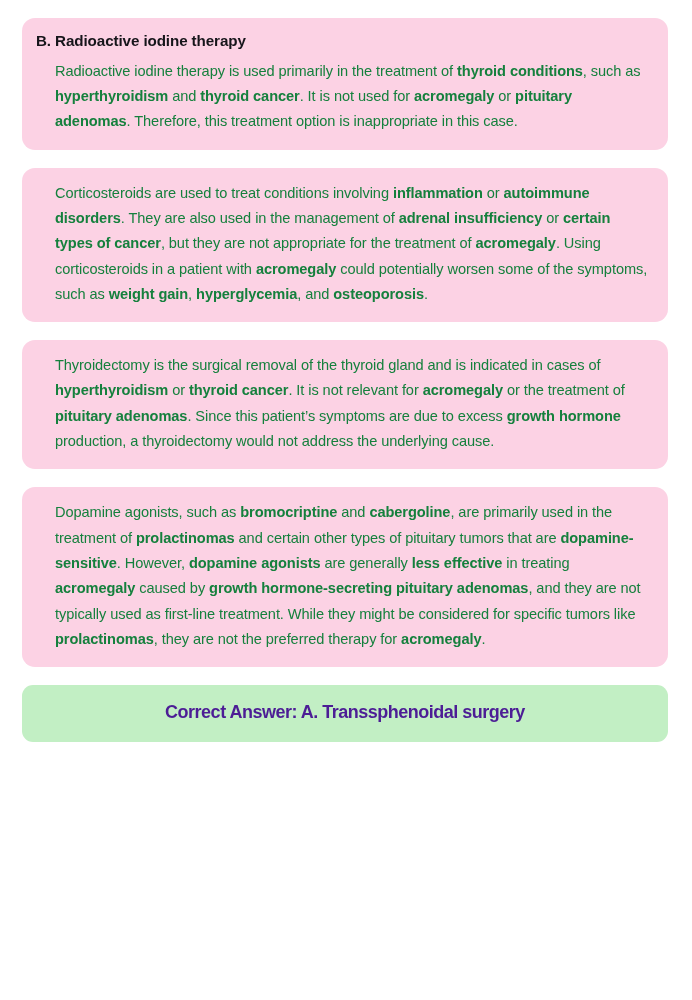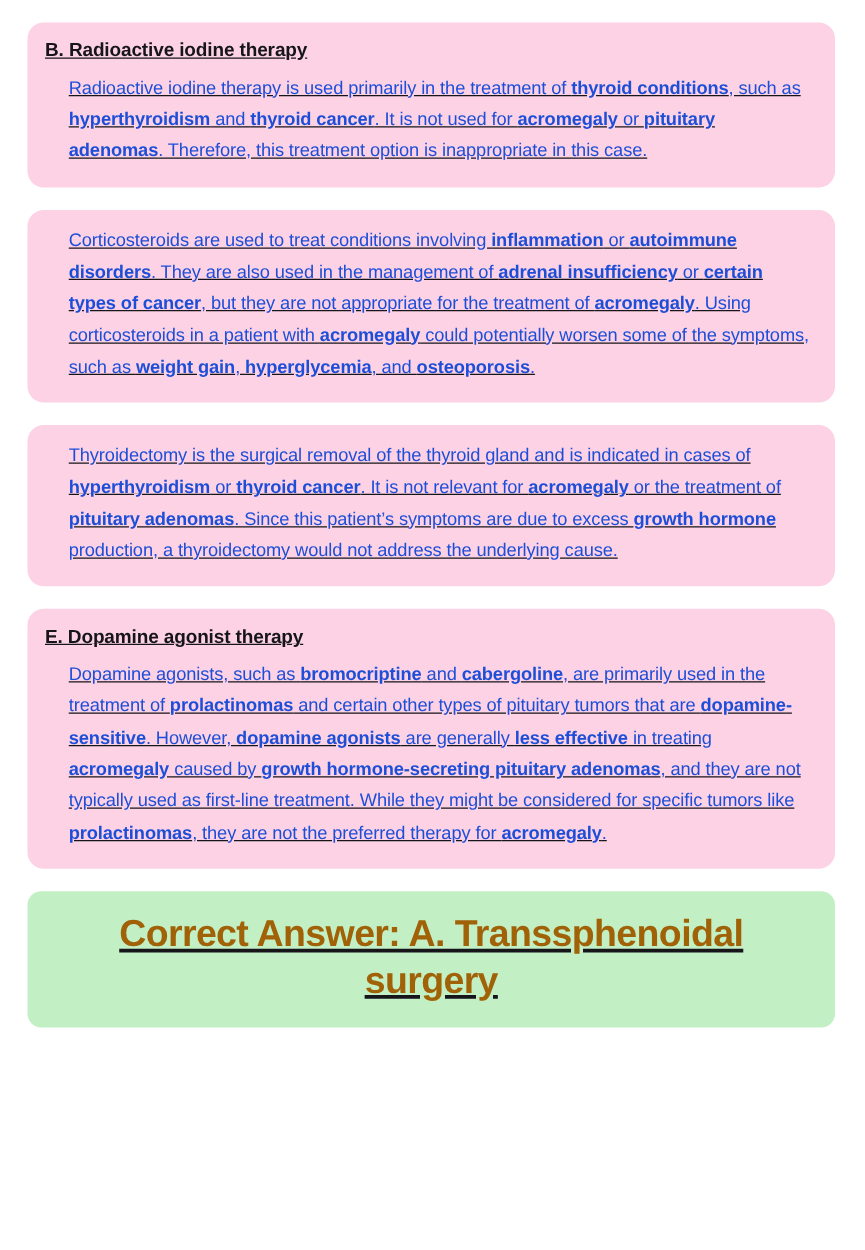--- a/index.html
+++ b/index.html
@@ -14,61 +14,60 @@
     color: #16151a;
     -webkit-font-smoothing: antialiased;
   }
   .page {
     width: 692px;
     height: 856px;
     box-sizing: border-box;
     padding: 18px 24px 0 22px;
     background: #ffffff;
     position: relative;
-    text-decoration: underline;
   }
   .option-card {
     background: #fcd2e4;
     border-radius: 13px;
     padding: 13px 18px 15px 14px;
     margin-bottom: 18px;
     box-sizing: border-box;
   }
   .option-title {
     font-size: 15.2px;
     font-weight: bold;
     line-height: 1.3;
     letter-spacing: -0.1px;
     color: #16151a;
     margin: 0 0 8px 0;
   }
   .option-body {
     font-size: 14.6px;
     line-height: 25.3px;
-    color: #1d4ed8;
+    color: #15803d;
     margin: 0;
     padding-left: 19px;
     letter-spacing: -0.08px;
   }
   .option-body b {
     font-weight: bold;
   }
   .answer-banner {
     background: #c2efc4;
     border-radius: 11px;
     padding: 16px 18px 18px 18px;
     margin-top: 15px;
     box-sizing: border-box;
   }
   .answer-text {
-    font-size: 30px;
+    font-size: 18px;
     font-weight: bold;
     line-height: 1.25;
     letter-spacing: -0.5px;
-    color: #a16207;
+    color: #4c1d95;
     margin: 0;
     text-align: center;
   }
 </style>
 </head>
 <body>
 
 <div class="page">
 
   <div class="option-card">
@@ -78,21 +77,20 @@
 
   <div class="option-card">
     <div class="option-body">Corticosteroids are used to treat conditions involving <b>inflammation</b> or <b>autoimmune disorders</b>. They are also used in the management of <b>adrenal insufficiency</b> or <b>certain types of cancer</b>, but they are not appropriate for the treatment of <b>acromegaly</b>. Using corticosteroids in a patient with <b>acromegaly</b> could potentially worsen some of the symptoms, such as <b>weight gain</b>, <b>hyperglycemia</b>, and <b>osteoporosis</b>.</div>
   </div>
 
   <div class="option-card">
     <div class="option-body">Thyroidectomy is the surgical removal of the thyroid gland and is indicated in cases of <b>hyperthyroidism</b> or <b>thyroid cancer</b>. It is not relevant for <b>acromegaly</b> or the treatment of <b>pituitary adenomas</b>. Since this patient’s symptoms are due to excess <b>growth hormone</b> production, a thyroidectomy would not address the underlying cause.</div>
   </div>
 
   <div class="option-card">
-    <div class="option-title">E. Dopamine agonist therapy</div>
     <div class="option-body">Dopamine agonists, such as <b>bromocriptine</b> and <b>cabergoline</b>, are primarily used in the treatment of <b>prolactinomas</b> and certain other types of pituitary tumors that are <b>dopamine-sensitive</b>. However, <b>dopamine agonists</b> are generally <b>less effective</b> in treating <b>acromegaly</b> caused by <b>growth hormone-secreting pituitary adenomas</b>, and they are not typically used as first-line treatment. While they might be considered for specific tumors like <b>prolactinomas</b>, they are not the preferred therapy for <b>acromegaly</b>.</div>
   </div>
 
   <div class="answer-banner">
     <div class="answer-text">Correct Answer: A. Transsphenoidal surgery</div>
   </div>
 
 </div>
 
 </body></html>

